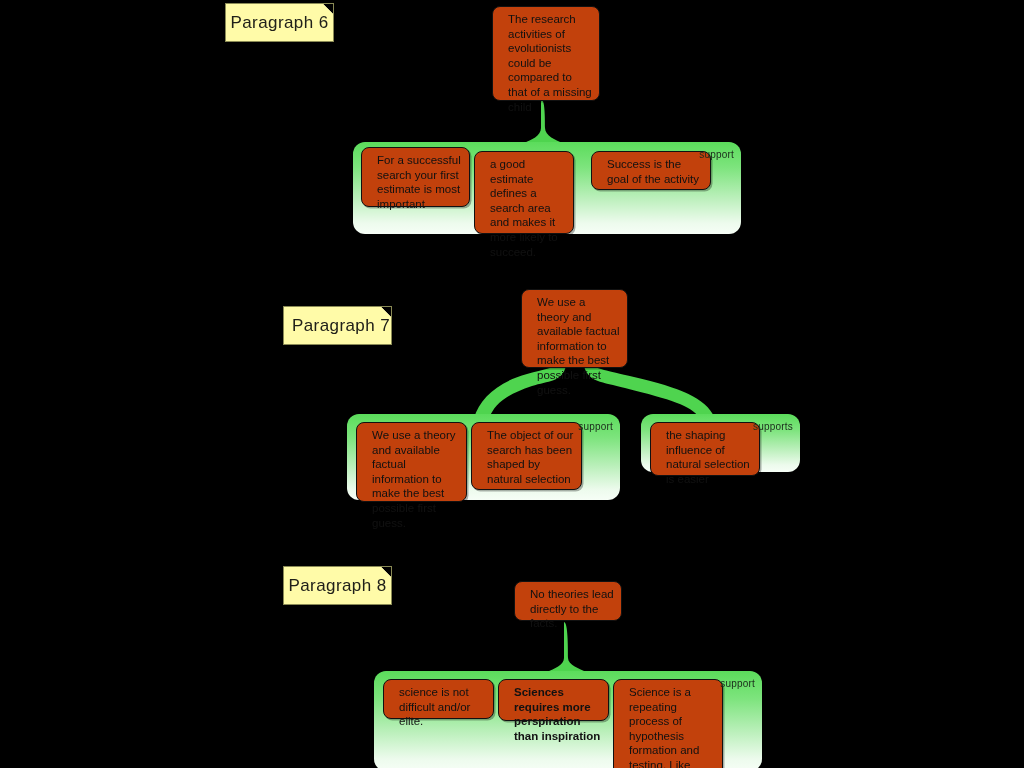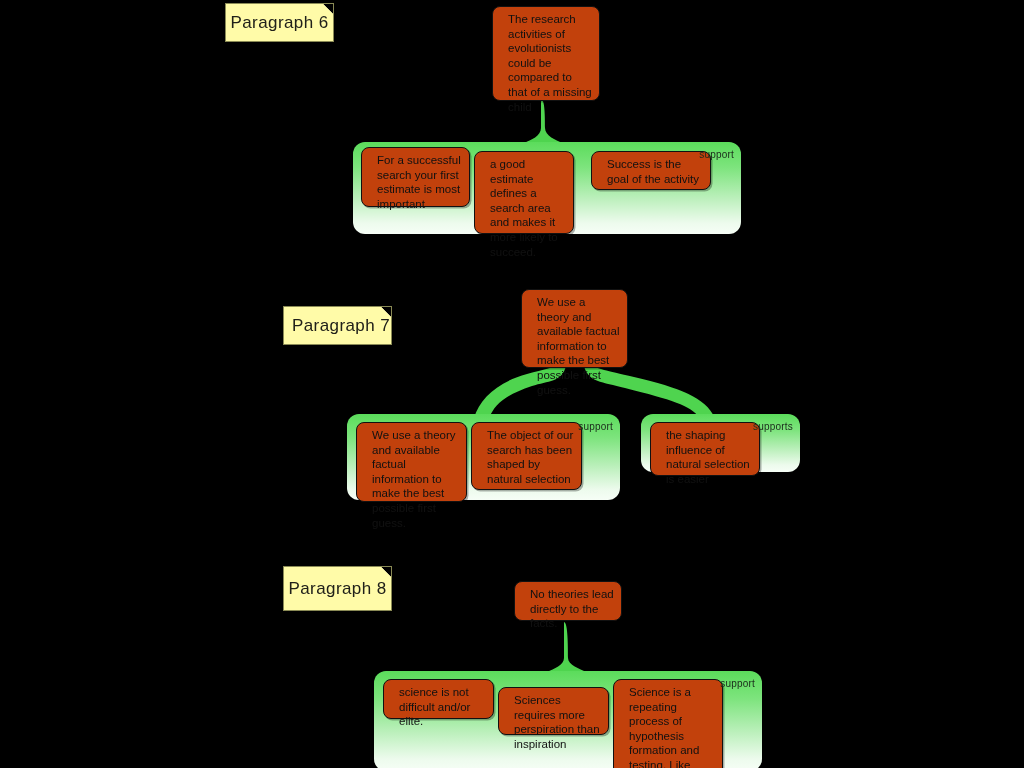--- a/index.html
+++ b/index.html
@@ -139,35 +139,35 @@
     </div>
   </div>
 
   <div class="group" style="left:641px;top:414px;width:159px;height:58px;">
     <span class="glabel">supports</span>
     <div class="tbox" style="left:9px;top:8px;width:110px;height:54px;">
       <span>the shaping influence of natural selection is easier</span>
     </div>
   </div>
 
-  <div class="note" style="left:283px;top:566px;width:109px;height:45px;">
+  <div class="note" style="left:283px;top:566px;width:109px;height:39px;">
     <span>Paragraph 8</span>
     <span class="fold"></span>
   </div>
 
   <div class="tbox" style="left:514px;top:581px;width:108px;height:40px;">
     <span>No theories lead directly to the facts.</span>
   </div>
 
   <div class="group" style="left:374px;top:671px;width:388px;height:100px;">
     <span class="glabel">support</span>
     <div class="tbox" style="left:9px;top:8px;width:111px;height:40px;">
       <span>science is not difficult and/or elite.</span>
     </div>
-    <div class="tbox" style="left:124px;top:16px;width:111px;height:48px;">
+    <div class="tbox" style="left:124px;top:8px;width:111px;height:42px;font-weight:bold;">
       <span>Sciences requires more perspiration than inspiration</span>
     </div>
     <div class="tbox" style="left:239px;top:8px;width:110px;height:97px;">
       <span>Science is a repeating process of hypothesis formation and testing. Like turning a crank.</span>
     </div>
   </div>
 
 </div>
 
 </body></html>

